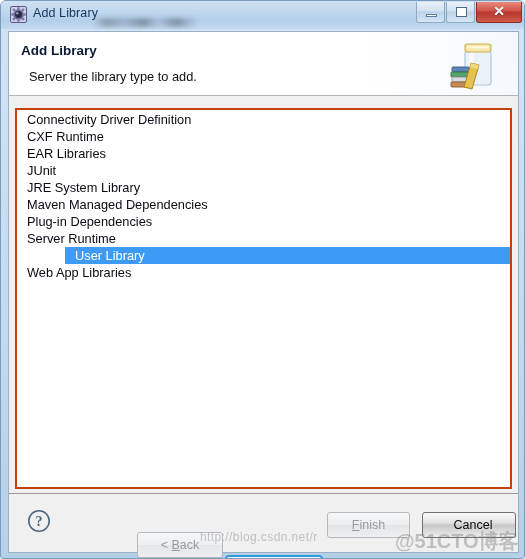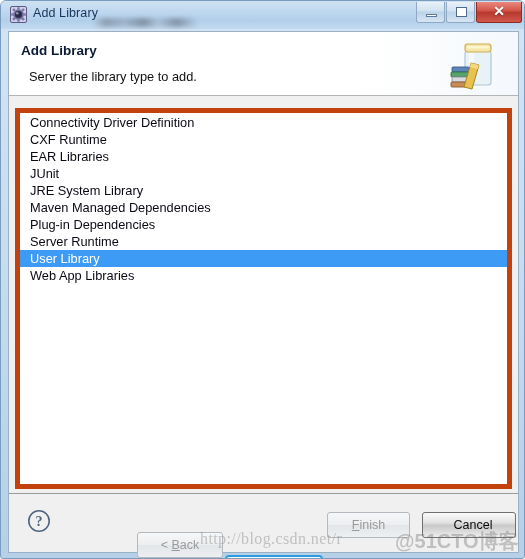--- a/index.html
+++ b/index.html
@@ -157,36 +157,37 @@
     width: 58px; height: 58px;
   }
 
   
   .listbox {
     position: absolute;
     left: 6px; top: 76px;
     width: 497px;
     height: 381px;
     background: #ffffff;
-    border: 5px solid #c2410c;
+    border: 2px solid #c2410c;
     box-sizing: border-box;
     overflow: hidden;
   }
   .list-inner { padding-top: 1px; }
   .list-item {
     height: 17px;
     line-height: 17px;
     padding-left: 10px;
     font-size: 12.8px;
     color: #0a0a14;
     white-space: nowrap;
   }
   .list-item.selected {
     background: #3d9bf5;
     color: #ffffff;
+    margin-left: 48px;
   }
 
   
   .btnbar-sep {
     position: absolute;
     left: 0; top: 461px;
     width: 509px;
     height: 1px;
     background: #9a9a9a;
   }
@@ -229,22 +230,22 @@
     background: linear-gradient(to bottom, #fafafa 0%, #e2e2e2 40%, #c9c9c9 52%, #dcdcdc 78%, #efefef 100%);
     border: 1px solid #6f6f6f;
     color: #0b0b0b;
     padding-left: 8px;
   }
 
   
   .wm-url {
     position: absolute;
     left: 200px; top: 530px;
-    font-family: Liberation Serif, serif;
-    font-size: 16px;
+    font-family: Liberation Sans, sans-serif;
+    font-size: 12px;
     color: rgba(120,120,120,0.40);
     white-space: nowrap;
     letter-spacing: 0.4px;
   }
   .wm-cto {
     position: absolute;
     left: 395px; top: 528px;
     font-size: 20px;
     font-weight: bold;
     color: rgba(118,118,118,0.40);

